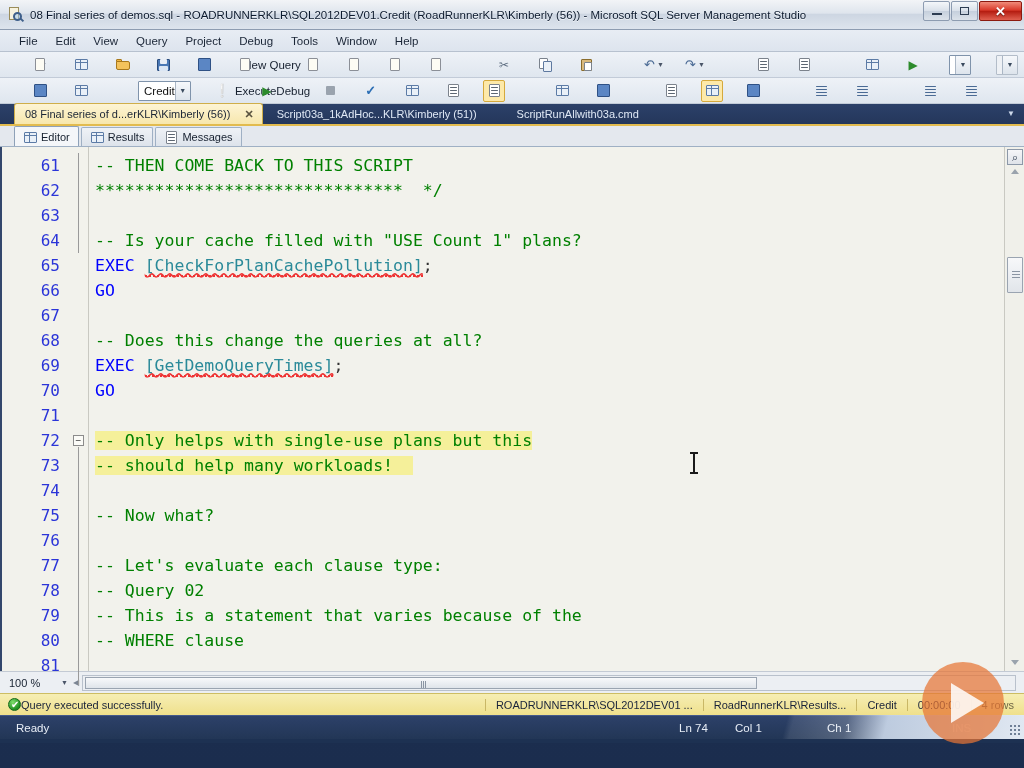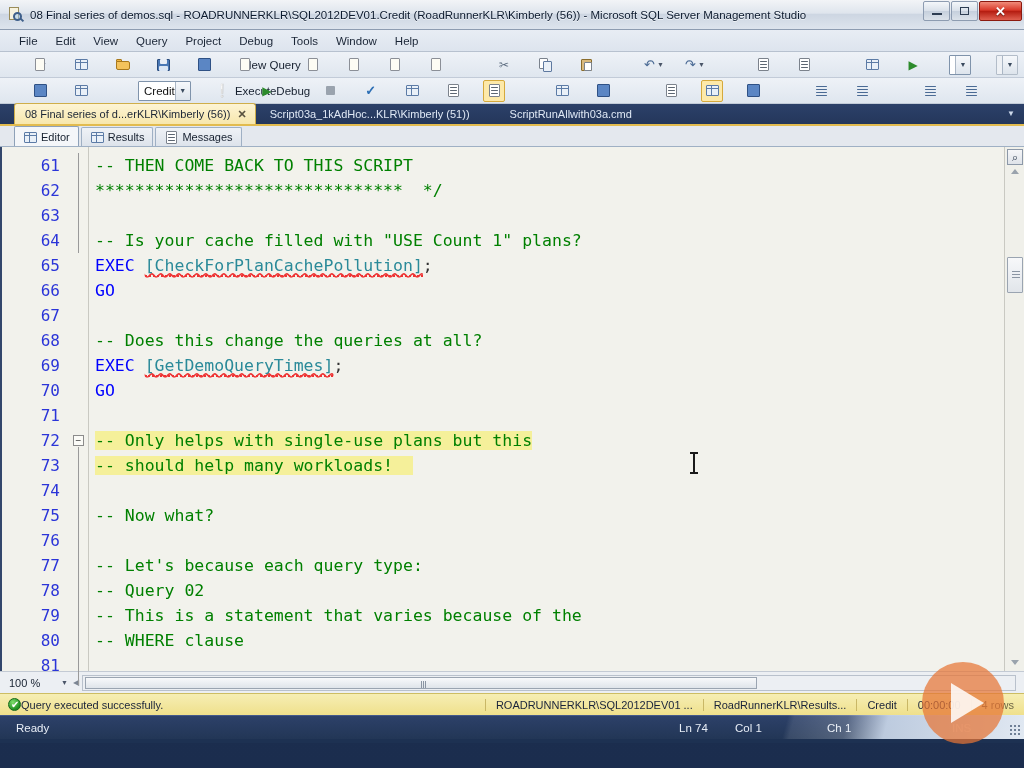--- a/index.html
+++ b/index.html
@@ -126,21 +126,21 @@
   .ico-az { color:#3a5a86; font-size:9px; line-height:16px; text-align:center; font-weight:bold; }
 
   
   .tabstrip {
     height:22px; position:relative;
     background: linear-gradient(180deg,#2c4169 0%,#24375b 100%);
     display:flex; align-items:flex-end; padding-left:14px;
     border-bottom:2px solid #e2bb4e;
   }
   .tab {
-    height:20px; display:flex; align-items:center; gap:7px;
+    height:20px; display:flex; align-items:center; gap:14px;
     padding:0 8px 0 10px; font-size:11px; position:relative;
   }
   .tab.inactive { color:#dfe8f5; }
   .tab.active {
     background: linear-gradient(180deg,#fdf4d4 0%,#f7e7ad 100%);
     color:#1b2535; border:1px solid #cfae4a; border-bottom:none;
     border-radius:3px 3px 0 0; height:21px;
   }
   .tab .x { font-size:11px; color:#5a5340; font-weight:bold; }
   .tabstrip .tsdrop {
@@ -685,21 +685,21 @@
         <div class="cl">&nbsp;</div>
         <div class="cl"><span class="c-com">-- Does this change the queries at all?</span></div>
         <div class="cl"><span class="c-kw">EXEC </span><span class="c-obj squig">[GetDemoQueryTimes]</span><span class="c-pun">;</span></div>
         <div class="cl"><span class="c-kw">GO</span></div>
         <div class="cl">&nbsp;</div>
         <div class="cl"><span class="c-com hl">-- Only helps with single-use plans but this</span></div>
         <div class="cl"><span class="c-com hl">-- should help many workloads!  </span></div>
         <div class="cl">&nbsp;</div>
         <div class="cl"><span class="c-com">-- Now what?</span></div>
         <div class="cl">&nbsp;</div>
-        <div class="cl"><span class="c-com">-- Let's because each query type:</span></div>
+        <div class="cl"><span class="c-com">-- Let's evaluate each clause type:</span></div>
         <div class="cl"><span class="c-com">-- Query 02</span></div>
         <div class="cl"><span class="c-com">-- This is a statement that varies because of the</span></div>
         <div class="cl"><span class="c-com">-- WHERE clause</span></div>
         <div class="cl">&nbsp;</div>
         <div class="caret-mouse"></div>
       </div>
     <div class="vscroll">
       <div class="vs-split">⌕</div>
       <div class="vs-up"></div>
       <div class="vs-thumb">

